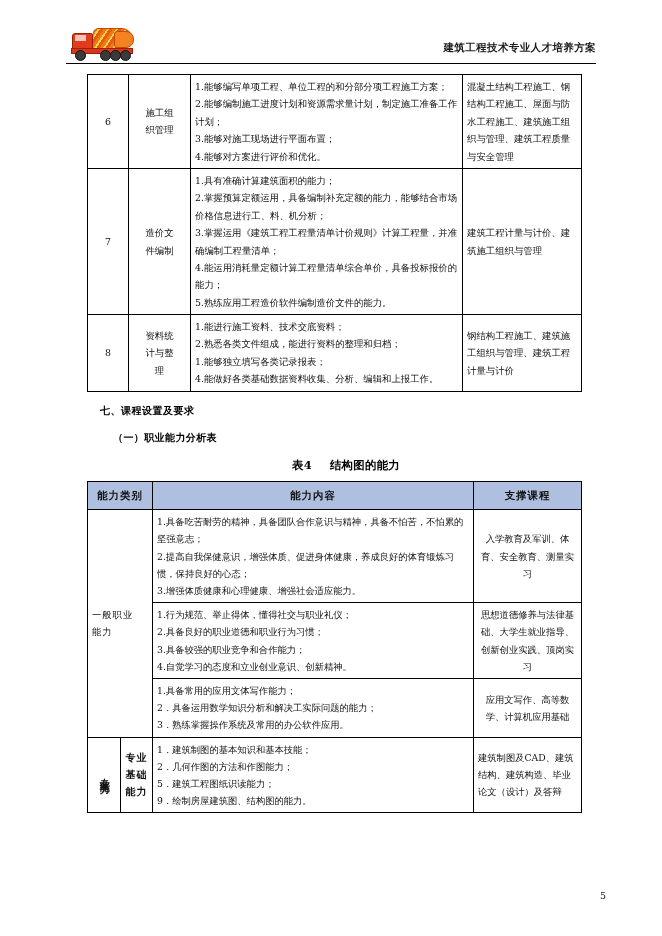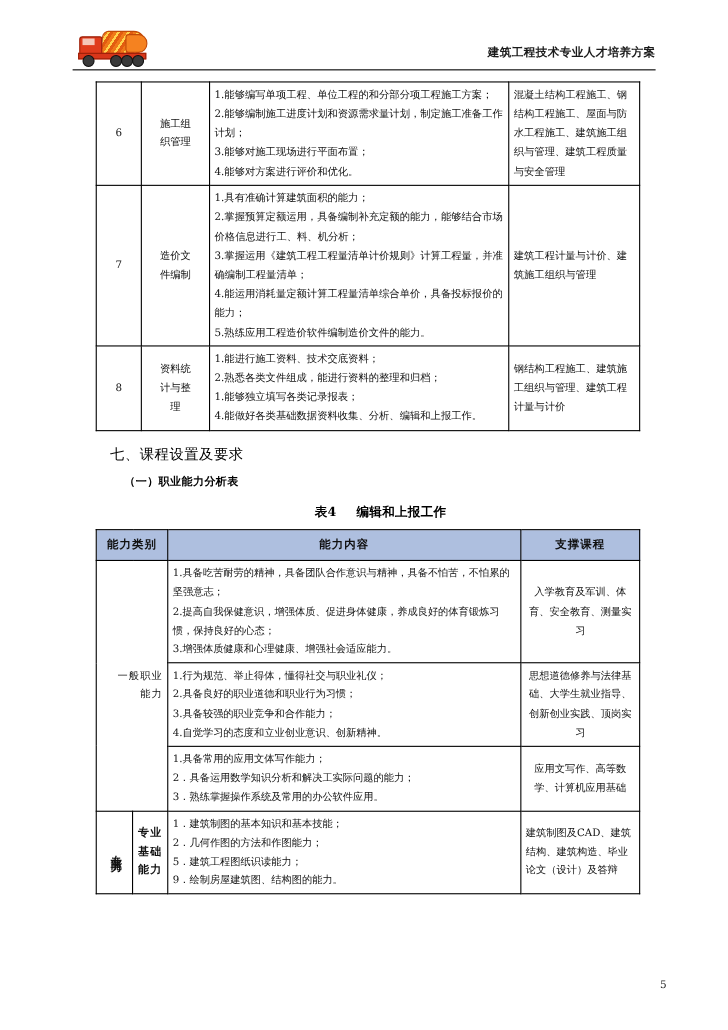--- a/index.html
+++ b/index.html
@@ -149,22 +149,22 @@
     display: inline-block;
     text-align: center;
     line-height: 1.85;
   }
 
   
   .heading-1 {
     position: absolute;
     left: 100px;
     top: 404px;
-    font-size: 13px;
-    font-weight: 400;
+    font-size: 10px;
+    font-weight: 700;
     font-family: "DejaVu Serif", "Liberation Serif", serif;
     letter-spacing: 0.5px;
   }
   .heading-2 {
     position: absolute;
     left: 113px;
     top: 431px;
     font-size: 10px;
     font-weight: 700;
     font-family: "DejaVu Serif", "Liberation Serif", serif;
@@ -214,21 +214,21 @@
     font-weight: 700;
   }
   .vert-label-2 {
     display: inline-block;
     line-height: 1.6;
     font-size: 10px;
     font-weight: 700;
     letter-spacing: 1px;
   }
   .cat-bold {
-    text-align: right;
+    text-align: left;
     font-weight: 700;
     font-size: 10.6px;
     letter-spacing: 1px;
     line-height: 1.8;
   }
 
   .page-number {
     position: absolute;
     right: 68px;
     top: 890px;
@@ -320,21 +320,21 @@
           <td class="cell-right-col">钢结构工程施工、建筑施工组织与管理、建筑工程计量与计价</td>
         </tr>
       </tbody>
     </table>
   </div>
 
   <div class="heading-1">七、课程设置及要求</div>
   <div class="heading-2">（一）职业能力分析表</div>
 
   <div class="table-caption">
-    <span class="cap-num">表4</span><span>编辑和上报工作</span>
+    <span class="cap-num">表4</span><span>结构图的能力</span>
   </div>
 
   <div class="tbl2-wrap">
     <table class="doc-table tbl2">
       <colgroup>
         <col class="d1">
           <col class="d2">
           <col class="d3">
           <col class="d4">
       </colgroup>

